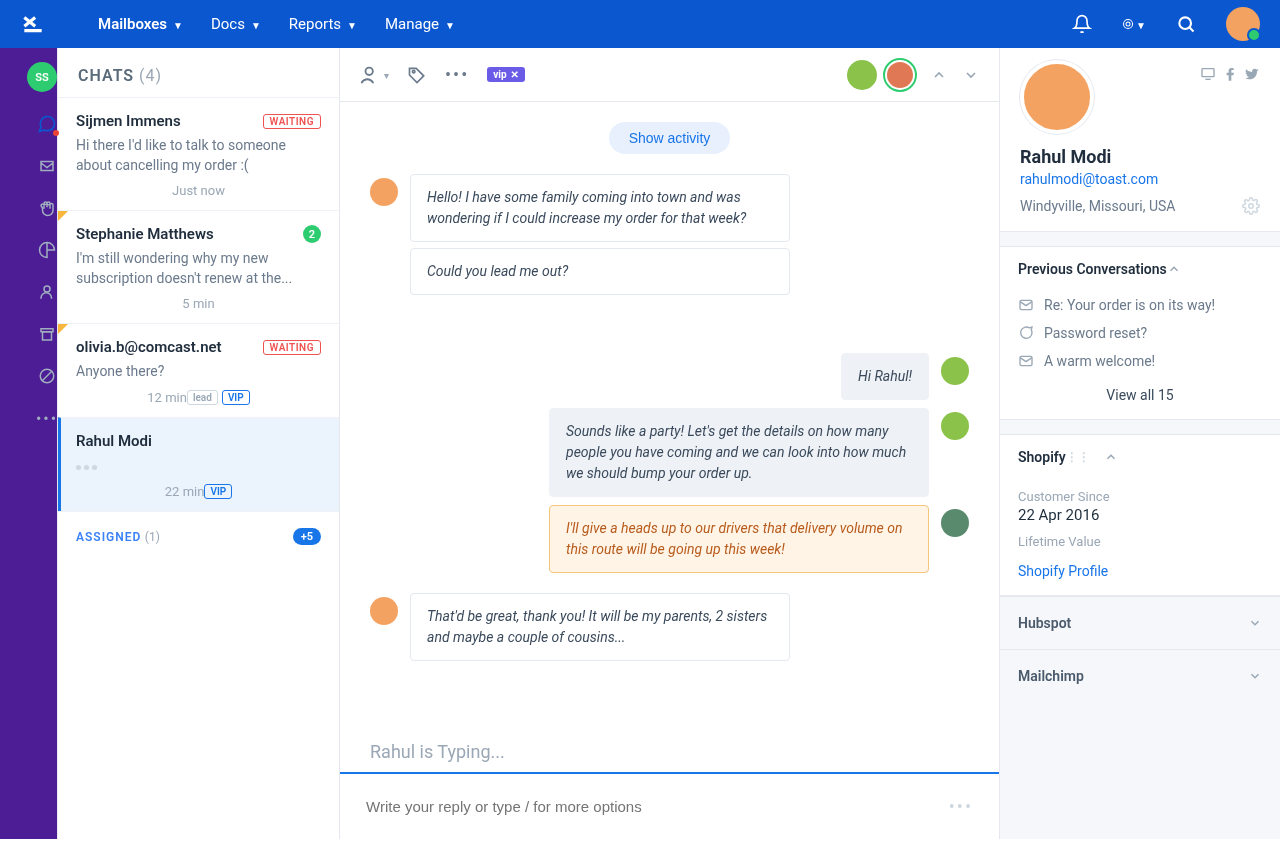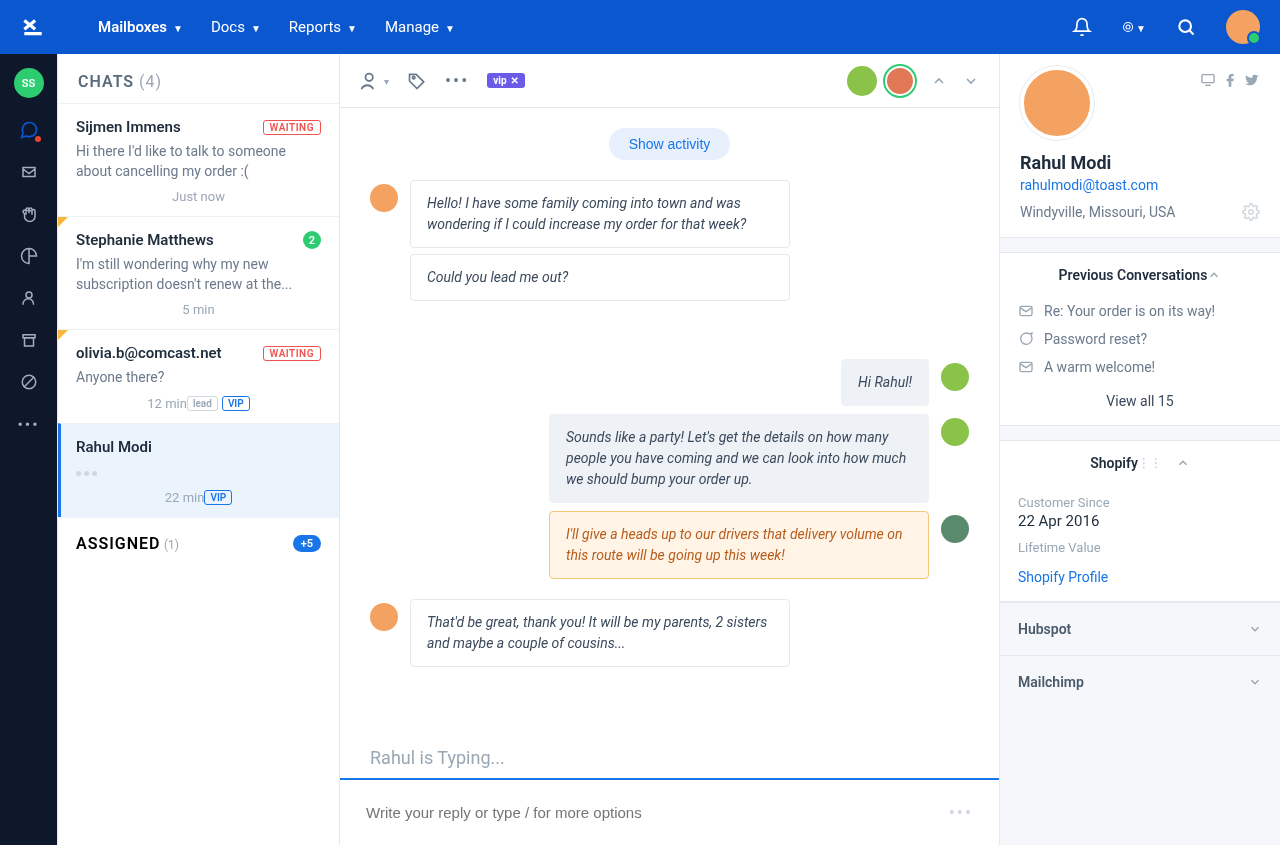--- a/index.html
+++ b/index.html
@@ -1,26 +1,26 @@
 <!DOCTYPE html>
 <html><head>
 <meta charset="utf-8">
 <style>
 * { box-sizing: border-box; margin: 0; padding: 0; }
 body { font-family: -apple-system, BlinkMacSystemFont, "Segoe UI", Roboto, sans-serif; font-size: 14px; color: #233244; width: 1280px; height: 845px; overflow: hidden; background: #fff; }
-.topbar { height: 54px; background: #0b57d0; display: flex; align-items: center; padding: 0 20px; color: #fff; }
+.topbar { height: 48px; background: #0b57d0; display: flex; align-items: center; padding: 0 20px; color: #fff; }
 .nav-items { display: flex; gap: 28px; margin-left: 52px; }
 .nav-item { display: flex; align-items: center; gap: 6px; cursor: pointer; font-size: 15px; }
 .chev { font-size: 10px; margin-top:2px; }
 .topbar-right { margin-left: auto; display: flex; align-items: center; gap: 28px; }
 .top-icon { width: 24px; height: 24px; display: flex; align-items: center; justify-content: center; cursor: pointer; color:#fff;}
 .avatar-top { width: 34px; height: 34px; border-radius: 50%; background: #f4a261; position: relative; }
 .avatar-top::after { content:''; position:absolute; bottom:-1px; right:-1px; width:10px; height:10px; background:#2ecc71; border:2px solid #0b57d0; border-radius:50%;}
 .layout { display: flex; height: calc(100% - 54px); }
-.icon-rail { width: 58px; background: #0f172a; border-right: 1px solid #e5e9ef; display: flex; flex-direction: column; align-items: center; padding-top: 14px; gap: 22px; }
+.icon-rail { width: 58px; background: #4c1d95; border-right: 1px solid #e5e9ef; display: flex; flex-direction: column; align-items: flex-end; padding-top: 14px; gap: 22px; }
 .rail-avatar { width: 30px; height: 30px; border-radius:50%; background:#2ecc71; color:#fff; font-size:11px; font-weight:600; display:flex; align-items:center; justify-content:center; }
 .rail-icon { width:20px; height:20px; color:#a0aec0; cursor:pointer; display:flex; align-items:center; justify-content:center; }
 .rail-icon.active { color:#0b57d0; position:relative;}
 .rail-icon.active::after{content:'';position:absolute;bottom:-2px;right:-2px;width:6px;height:6px;background:#ea4335;border-radius:50%;}
 .chat-list { width: 282px; border-right: 1px solid #e5e9ef; overflow-y: auto; }
 .list-header { padding: 18px 20px 12px; font-size: 16px; letter-spacing: 1px; color:#596a7a; font-weight:600;}
 .list-header .count { color:#9aa7b5; font-weight:400;}
 .chat-item { border-top:1px solid #eef1f5; padding: 14px 18px 12px; cursor:pointer; position:relative; }
 .chat-item.tri::before{content:'';position:absolute;top:0;left:0;border-top:10px solid #f6b73c;border-right:10px solid transparent;}
 .chat-item.active { background:#ebf3fd; border-left:3px solid #1976e8; padding-left:15px;}
@@ -30,21 +30,21 @@
 .badge-count { background:#2ecc71; color:#fff; width:18px; height:18px; border-radius:50%; font-size:11px; display:flex; align-items:center; justify-content:center; font-weight:600;}
 .ci-preview { color:#6b7a8c; line-height:1.4; margin-bottom:8px; font-size:14px;}
 .ci-row3 { display:flex; justify-content:center; align-items:center;}
 .ci-time { color:#9aa7b5; font-size:13px;}
 .tags { display:flex; gap:4px;}
 .tag { font-size:10px; font-weight:600; padding:1px 5px; border-radius:3px; border:1px solid;}
 .tag.lead{ color:#9aa7b5; border-color:#cfd7df;}
 .tag.vip{ color:#1976e8; border-color:#1976e8;}
 .dots-typing span{display:inline-block;width:5px;height:5px;background:#cfd7df;border-radius:50%;margin-right:3px;}
 .assigned-row{display:flex;justify-content:space-between;align-items:center;padding:16px 18px;border-top:1px solid #eef1f5;}
-.assigned-label{font-size:16px;letter-spacing:1px;color:#000000;font-weight:600;}
+.assigned-label{font-size:12px;letter-spacing:1px;color:#3b82f6;font-weight:600;}
 .plus5{background:#1976e8;color:#fff;border-radius:10px;font-size:11px;font-weight:600;padding:2px 8px;}
 .conv { flex:1; display:flex; flex-direction:column; border-right:1px solid #e5e9ef;}
 .conv-toolbar{height:54px;border-bottom:1px solid #e5e9ef;display:flex;align-items:center;padding:0 20px;gap:18px;}
 .tb-icon{color:#6b7a8c;cursor:pointer;display:flex;align-items:center;}
 .vip-pill{background:#6b5ce7;color:#fff;font-size:10px;font-weight:700;padding:2px 6px;border-radius:3px;display:flex;align-items:center;gap:4px;}
 .vip-pill .x{font-size:10px;}
 .tb-right{margin-left:auto;display:flex;align-items:center;gap:8px;}
 .agent-av{width:30px;height:30px;border-radius:50%;background:#f4a261;}
 .agent-av.green{border:2px solid #fff;box-shadow:0 0 0 2px #2ecc71;}
 .nav-chev{color:#9aa7b5;cursor:pointer;margin-left:8px;}
@@ -66,21 +66,21 @@
 .profile-card{background:#fff;padding:18px 20px 16px;border-bottom:1px solid #e5e9ef;}
 .prof-top{display:flex;justify-content:space-between;align-items:flex-start;margin-bottom:12px;}
 .prof-av{width:74px;height:74px;border-radius:50%;background:#f4a261;border:4px solid #fff;box-shadow:0 0 0 1px #e5e9ef;margin-top:-6px;}
 .social-icons{display:flex;gap:6px;color:#9aa7b5;}
 .social-icons span{cursor:pointer;}
 .prof-name{font-size:18px;font-weight:700;color:#1f2d3d;margin-bottom:4px;}
 .prof-email{color:#1976e8;font-size:14px;margin-bottom:10px;}
 .prof-loc-row{display:flex;justify-content:space-between;align-items:center;color:#6b7a8c;}
 .gear{color:#cfd7df;cursor:pointer;}
 .panel{background:#fff;margin-top:14px;border-top:1px solid #e5e9ef;border-bottom:1px solid #e5e9ef;}
-.panel-hd{display:flex;justify-content:center;align-items:center;padding:14px 18px;font-weight:600;color:#1f2d3d;cursor:pointer;}
+.panel-hd{display:flex;justify-content:flex-start;align-items:center;padding:14px 18px;font-weight:600;color:#1f2d3d;cursor:pointer;}
 .prev-item{display:flex;align-items:center;gap:10px;padding:6px 18px;color:#6b7a8c;font-size:14px;cursor:pointer;}
 .prev-item svg,.prev-item .ico{color:#9aa7b5;width:16px;}
 .view-all{text-align:center;padding:12px 0 16px;color:#3a4a5c;font-size:14px;cursor:pointer;}
 .shop-body{padding:0 18px 16px;}
 .shop-label{color:#9aa7b5;font-size:13px;margin-top:10px;}
 .shop-val{color:#1f2d3d;font-size:15px;margin-top:2px;}
 .shop-link{color:#1976e8;font-size:14px;margin-top:14px;display:block;cursor:pointer;}
 .collapse-hd{padding:18px;font-weight:600;color:#4a5a6b;display:flex;justify-content:space-between;align-items:center;cursor:pointer;border-top:1px solid #e5e9ef;}
 .grip{color:#cfd7df;margin-right:6px;font-size:12px;}
 svg{display:block;}

